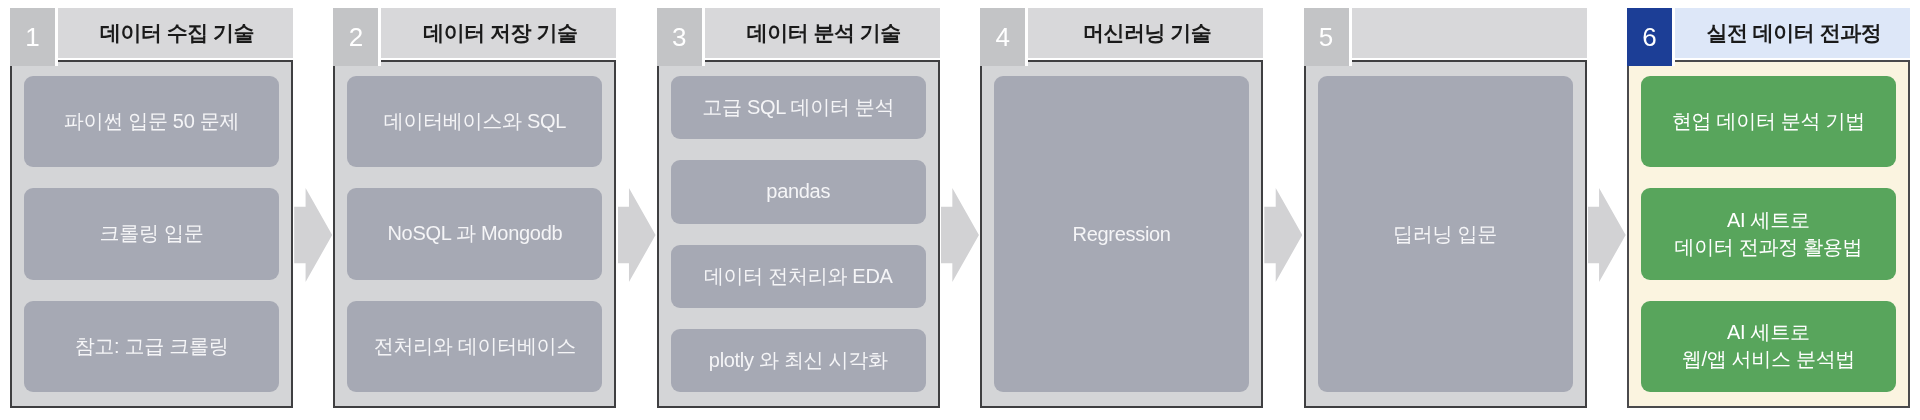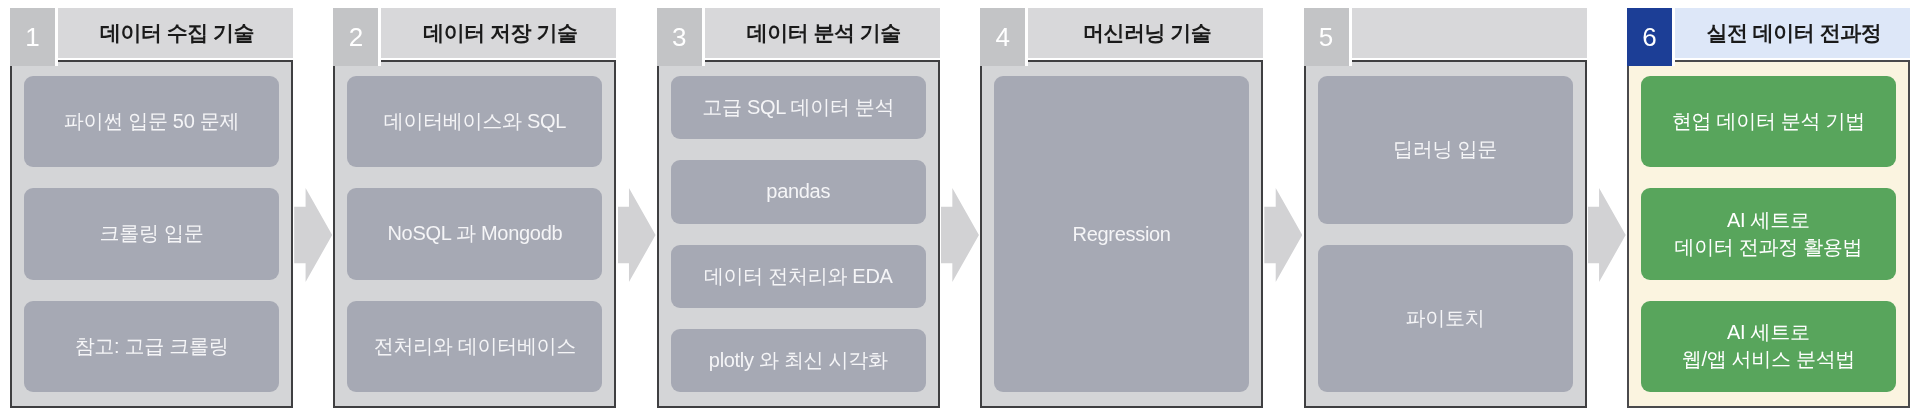--- a/index.html
+++ b/index.html
@@ -154,21 +154,20 @@
   </div>
     <div class="arrow"></div>
     <div class="stage" style="--badge-bg: #c3c4c6; --badge-color: #ffffff; --header-bg: #d8d8da; --title-color: #1a1a1a; --body-bg: #d4d5d7; --body-border: #3f3f41; --item-bg: #a6a9b4; --item-color: #f5f5f7;">
     <div class="stage-header">
       <div class="badge">
         <span>5</span>
       </div>
     </div>
     <div class="stage-body">
         <div class="course">딥러닝 입문</div>
-        <div class="course">파이토치</div>
       </div>
   </div>
     <div class="arrow"></div>
     <div class="stage" style="--badge-bg: #1c3e96; --badge-color: #ffffff; --header-bg: #dde7f8; --title-color: #1a1a1a; --body-bg: #fbf4e0; --body-border: #4a4a4c; --item-bg: #58a55c; --item-color: #ffffff;">
     <div class="stage-header">
       <div class="badge">
         <span>6</span>
       </div>
       <div class="stage-title">실전 데이터 전과정</div>
     </div>

